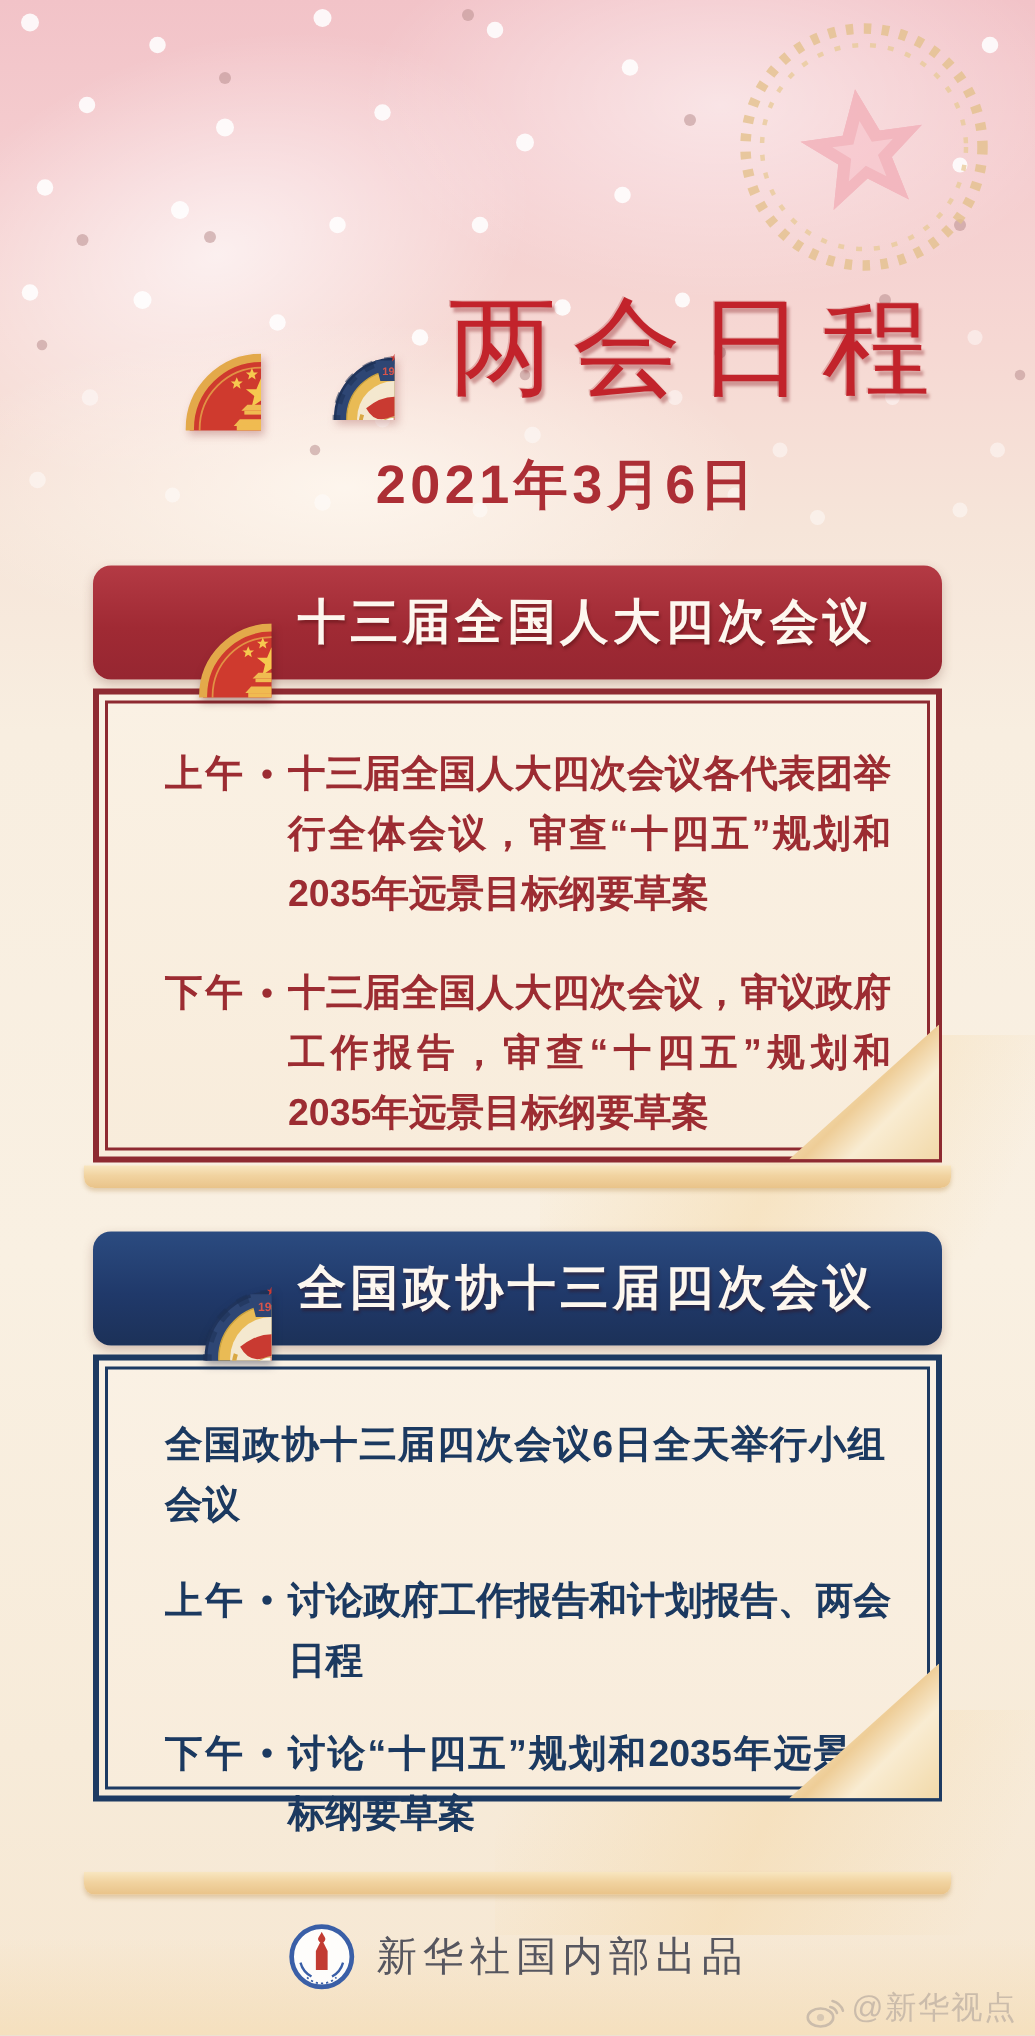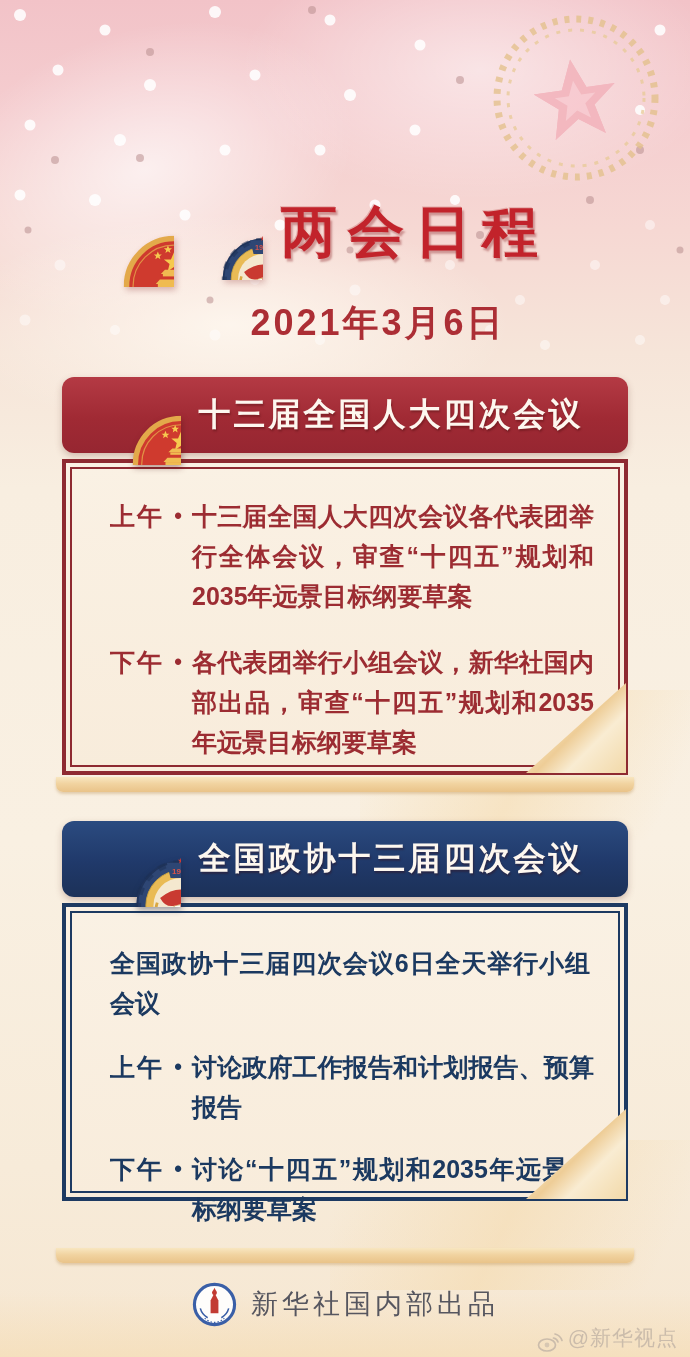--- a/index.html
+++ b/index.html
@@ -27,23 +27,24 @@
   .sheen3{ left:0; top:1292px; width:690px; height:65px;
     background:linear-gradient(180deg, rgba(246,216,166,0), rgba(243,210,152,.35));}
   
   .emblem{ position:absolute; }
   .emblem-nat-top{ left:73px; top:184px; width:101px; height:103px;
     filter:drop-shadow(2px 3px 3px rgba(150,60,60,.35)); }
   .emblem-ppc-top{ left:177px; top:192px; width:86px; height:88px;
     filter:drop-shadow(2px 3px 3px rgba(150,60,60,.3)); }
   .poster-title{
     position:absolute; left:281px; top:184px; width:350px; height:95px;
-    font-family:"DejaVu Serif", serif; font-weight:bold; font-size:56px; line-height:95px;
+    font-family:"DejaVu Serif", serif; font-weight:normal; font-size:72px; line-height:95px;
     color:#c2232b; letter-spacing:11px; white-space:nowrap;
     text-shadow:2px 3px 2px rgba(132,20,26,.35), -1px -1px 0 rgba(170,30,35,.25);
+    text-align:right;
   }
   .poster-date{
     position:absolute; left:0; top:299px; width:690px; text-align:center;
     font-size:36px; font-weight:bold; color:#ac2e35; letter-spacing:3px;margin-left:33px;
   }
   
   .card-header{ position:absolute; left:62px; width:566px; height:76px; border-radius:12px;
     box-shadow:0 3px 7px rgba(120,70,60,.3); }
   .npc-header{ top:377px; background:linear-gradient(180deg,#b43a44 0%, #a02a34 55%, #962631 100%); }
   .ppc-header{ top:821px; background:linear-gradient(180deg,#2b4b80 0%, #20396a 55%, #1c3158 100%); }
@@ -238,41 +239,41 @@
     <div class="inner-frame"></div>
     <div class="schedule">
       <div class="sched-item">
         <span class="sched-time">上午</span>
         <span class="sched-dot">•</span>
         <span class="sched-text">十三届全国人大四次会议各代表团举行全体会议，审查“十四五”规划和2035年远景目标纲要草案</span>
       </div>
       <div class="sched-item">
         <span class="sched-time">下午</span>
         <span class="sched-dot">•</span>
-        <span class="sched-text">各代表团举行小组会议，新华社国内部出品，审查“十四五”规划和2035年远景目标纲要草案</span>
+        <span class="sched-text">十三届全国人大四次会议，审议政府工作报告，审查“十四五”规划和2035年远景目标纲要草案</span>
       </div>
     </div>
     <div class="page-curl"></div>
   </div>
   <div class="card-base npc-base"></div>
 
   <div class="card-header ppc-header">
     <div class="card-header-title">全国政协十三届四次会议</div>
   </div>
   <svg class="emblem emblem-card-ppc" viewBox="-50 -50 100 100">
       <use href="#em-ppc"></use>
     </svg>
   <div class="card-body ppc-body">
     <div class="inner-frame"></div>
     <div class="schedule">
       <div class="sched-intro">全国政协十三届四次会议6日全天举行小组会议</div>
       <div class="sched-item">
         <span class="sched-time">上午</span>
         <span class="sched-dot">•</span>
-        <span class="sched-text">讨论政府工作报告和计划报告、预算报告</span>
+        <span class="sched-text">讨论政府工作报告和计划报告、两会日程</span>
       </div>
       <div class="sched-item">
         <span class="sched-time">下午</span>
         <span class="sched-dot">•</span>
         <span class="sched-text">讨论“十四五”规划和2035年远景目标纲要草案</span>
       </div>
     </div>
     <div class="page-curl"></div>
   </div>
   <div class="card-base ppc-base"></div>

